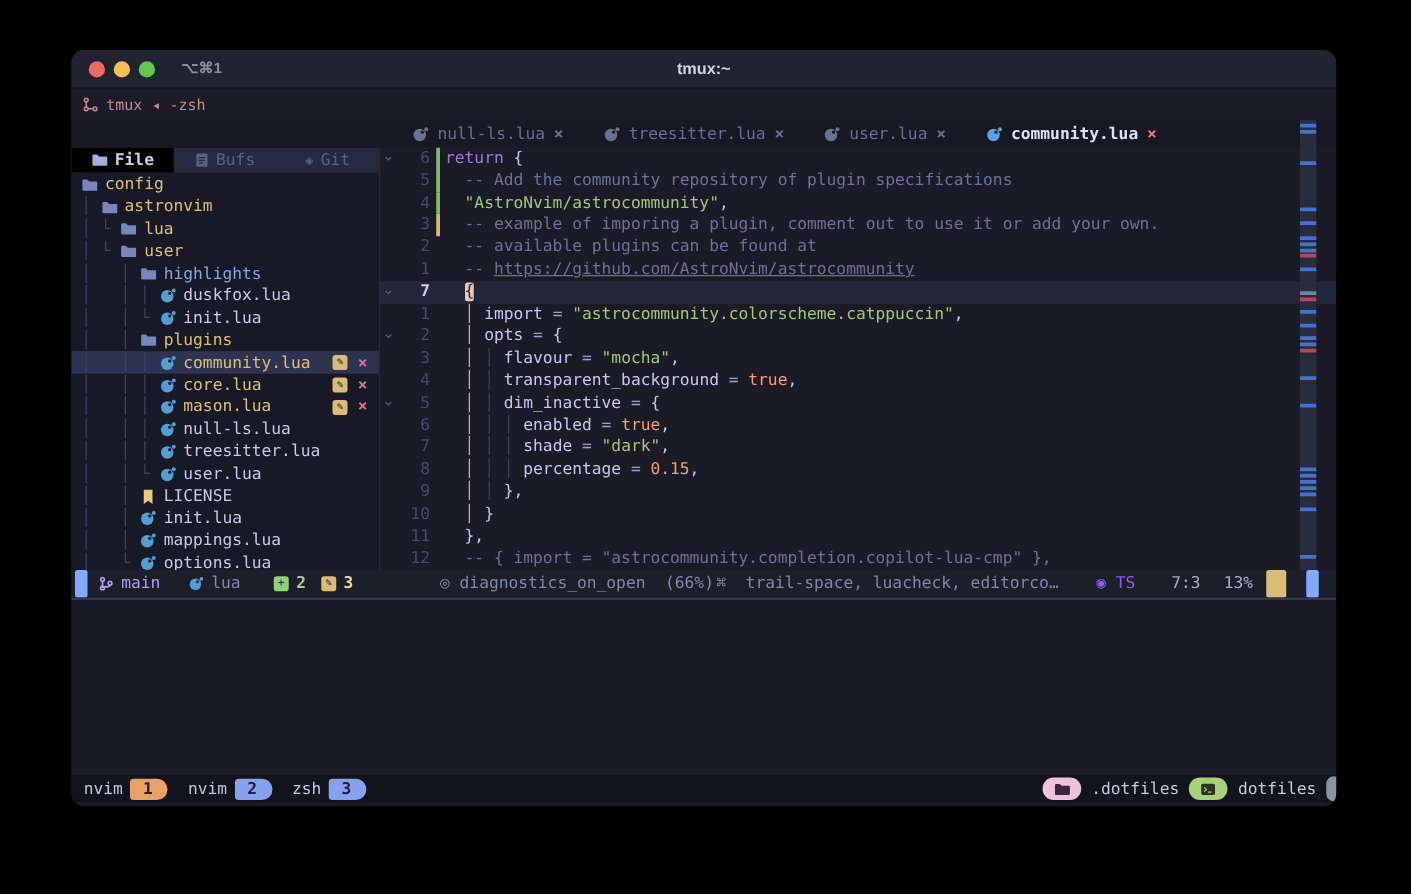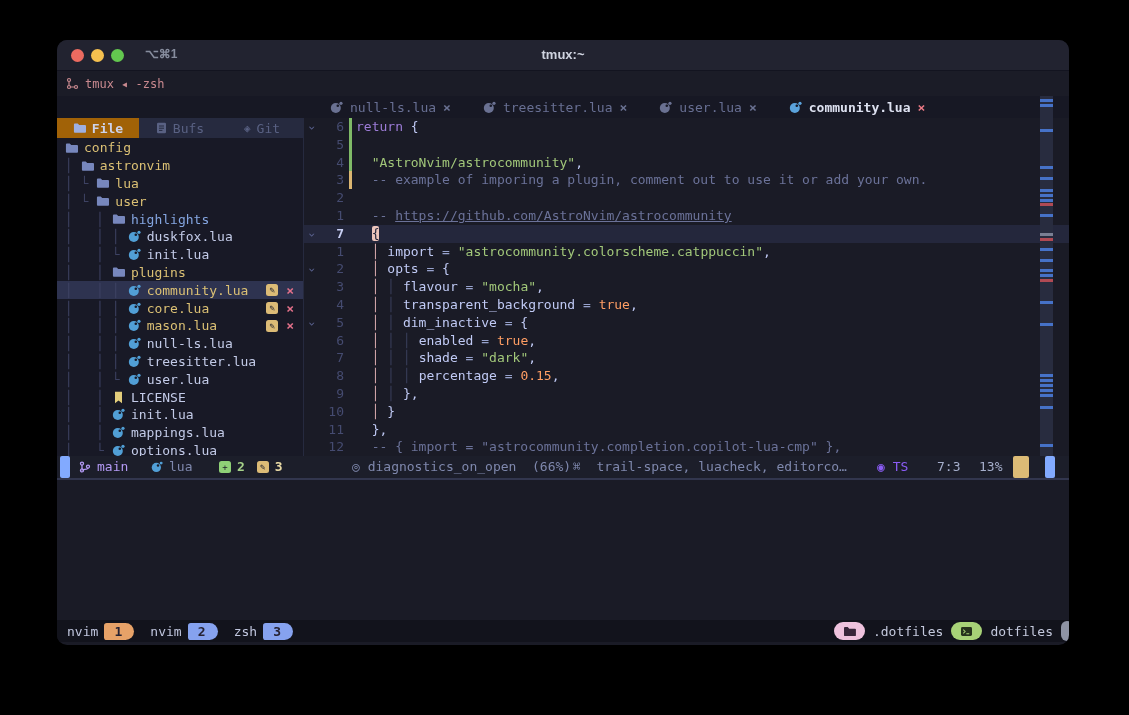--- a/index.html
+++ b/index.html
@@ -28,21 +28,21 @@
   .etab{display:flex;align-items:center;gap:7px;padding:0 15px;height:22px;color:#686f93;}
   .etab .licon{color:#6a7192;}
   .etab.active{color:#dde1f0;font-weight:bold;}
   .etab.active .licon{color:#5ba3dc;}
   .etab .x{color:#6a7192;font-weight:bold;}
   .etab.active .x{color:#e97884;}
   
   .neotree{position:absolute;left:0;top:22px;width:246px;bottom:22px;background:#181926;border-right:1px solid #262a3f;overflow:hidden;}
   .nt-tabs{display:flex;height:20px;background:#262a3f;}
   .nt-tab{flex:1;display:flex;align-items:center;justify-content:center;gap:6px;color:#596183;height:20px;}
-  .nt-tab.active{background:#a16207;color:#cdd3ea;font-weight:bold;}
+  .nt-tab.active{background:#000000;color:#cdd3ea;font-weight:bold;}
   .nt-items{padding-top:1px;}
   .nt-row{display:flex;align-items:center;height:17.8px;padding-left:8px;white-space:pre;}
   .nt-row.selected{background:#2e3350;}
   .nt-guides{color:#3d4263;}
   .nt-label.yellow{color:#dbc074;}
   .nt-label.blue{color:#84a5e0;}
   .nt-label.fg{color:#c3cbe8;}
   .nt-badges{margin-left:auto;margin-right:9px;display:flex;align-items:center;gap:8px;}
   .b-pencil{width:12px;height:12px;background:#dcbb76;border-radius:2.5px;color:#1d1e2b;font-size:9px;
             display:flex;align-items:center;justify-content:center;}
@@ -289,24 +289,24 @@
               <div class="nt-row"><span class="nt-guides">│   └ </span><span class="nt-ico"><svg width="13" height="13" viewBox="0 0 13 13" fill="#519fd6">
                     <circle cx="5.8" cy="7" r="5"></circle>
                     <circle cx="11" cy="2.3" r="1.6"></circle>
                     <circle cx="7.8" cy="4.7" r="1.3" fill="#181926"></circle>
                   </svg></span><span class="nt-label fg">options.lua</span></div>
             </div>
         </div>
 
         <div class="editor" id="editor">
             <div class="eline"><span class="gut-chev"><span class="r">›</span></span><span class="gut-num">6</span><span class="gut-sign sg-green"><i></i></span><span class="code"><span class="tk-k">return</span><span class="tk-f"> {</span></span></div>
-            <div class="eline"><span class="gut-chev"></span><span class="gut-num">5</span><span class="gut-sign sg-green"><i></i></span></div>
+            <div class="eline"><span class="gut-chev"></span><span class="gut-num">5</span><span class="gut-sign sg-green"><i></i></span><span class="code"><span class="tk-c">  -- Add the community repository of plugin specifications</span></span></div>
             <div class="eline"><span class="gut-chev"></span><span class="gut-num">4</span><span class="gut-sign sg-green"><i></i></span><span class="code"><span class="tk-s">  "AstroNvim/astrocommunity"</span><span class="tk-f">,</span></span></div>
             <div class="eline"><span class="gut-chev"></span><span class="gut-num">3</span><span class="gut-sign sg-yellow"><i></i></span><span class="code"><span class="tk-c">  -- example of imporing a plugin, comment out to use it or add your own.</span></span></div>
-            <div class="eline"><span class="gut-chev"></span><span class="gut-num">2</span><span class="gut-sign "><i></i></span></div>
+            <div class="eline"><span class="gut-chev"></span><span class="gut-num">2</span><span class="gut-sign "><i></i></span><span class="code"><span class="tk-c">  -- available plugins can be found at</span></span></div>
             <div class="eline"><span class="gut-chev"></span><span class="gut-num">1</span><span class="gut-sign "><i></i></span><span class="code"><span class="tk-c">  -- </span><span class="tk-u">https://github.com/AstroNvim/astrocommunity</span></span></div>
             <div class="eline cursorline"><span class="gut-chev"><span class="r">›</span></span><span class="gut-num cur">7</span><span class="gut-sign "><i></i></span><span class="code"><span class="tk-f">  </span><span class="tk-cur">{</span></span></div>
             <div class="eline"><span class="gut-chev"></span><span class="gut-num">1</span><span class="gut-sign "><i></i></span><span class="code"><span class="tk-f">  </span><span class="tk-gp">│</span><span class="tk-f"> </span><span class="tk-f">import </span><span class="tk-o">=</span><span class="tk-f"> </span><span class="tk-s">"astrocommunity.colorscheme.catppuccin"</span><span class="tk-f">,</span></span></div>
             <div class="eline"><span class="gut-chev"><span class="r">›</span></span><span class="gut-num">2</span><span class="gut-sign "><i></i></span><span class="code"><span class="tk-f">  </span><span class="tk-gp">│</span><span class="tk-f"> </span><span class="tk-f">opts </span><span class="tk-o">=</span><span class="tk-f"> {</span></span></div>
             <div class="eline"><span class="gut-chev"></span><span class="gut-num">3</span><span class="gut-sign "><i></i></span><span class="code"><span class="tk-f">  </span><span class="tk-gp">│</span><span class="tk-f"> </span><span class="tk-gg">│</span><span class="tk-f"> </span><span class="tk-f">flavour </span><span class="tk-o">=</span><span class="tk-f"> </span><span class="tk-s">"mocha"</span><span class="tk-f">,</span></span></div>
             <div class="eline"><span class="gut-chev"></span><span class="gut-num">4</span><span class="gut-sign "><i></i></span><span class="code"><span class="tk-f">  </span><span class="tk-gp">│</span><span class="tk-f"> </span><span class="tk-gg">│</span><span class="tk-f"> </span><span class="tk-f">transparent_background </span><span class="tk-o">=</span><span class="tk-f"> </span><span class="tk-n">true</span><span class="tk-f">,</span></span></div>
             <div class="eline"><span class="gut-chev"><span class="r">›</span></span><span class="gut-num">5</span><span class="gut-sign "><i></i></span><span class="code"><span class="tk-f">  </span><span class="tk-gp">│</span><span class="tk-f"> </span><span class="tk-gg">│</span><span class="tk-f"> </span><span class="tk-f">dim_inactive </span><span class="tk-o">=</span><span class="tk-f"> {</span></span></div>
             <div class="eline"><span class="gut-chev"></span><span class="gut-num">6</span><span class="gut-sign "><i></i></span><span class="code"><span class="tk-f">  </span><span class="tk-gp">│</span><span class="tk-f"> </span><span class="tk-gg">│</span><span class="tk-f"> </span><span class="tk-gg">│</span><span class="tk-f"> </span><span class="tk-f">enabled </span><span class="tk-o">=</span><span class="tk-f"> </span><span class="tk-n">true</span><span class="tk-f">,</span></span></div>
             <div class="eline"><span class="gut-chev"></span><span class="gut-num">7</span><span class="gut-sign "><i></i></span><span class="code"><span class="tk-f">  </span><span class="tk-gp">│</span><span class="tk-f"> </span><span class="tk-gg">│</span><span class="tk-f"> </span><span class="tk-gg">│</span><span class="tk-f"> </span><span class="tk-f">shade </span><span class="tk-o">=</span><span class="tk-f"> </span><span class="tk-s">"dark"</span><span class="tk-f">,</span></span></div>
             <div class="eline"><span class="gut-chev"></span><span class="gut-num">8</span><span class="gut-sign "><i></i></span><span class="code"><span class="tk-f">  </span><span class="tk-gp">│</span><span class="tk-f"> </span><span class="tk-gg">│</span><span class="tk-f"> </span><span class="tk-gg">│</span><span class="tk-f"> </span><span class="tk-f">percentage </span><span class="tk-o">=</span><span class="tk-f"> </span><span class="tk-n">0.15</span><span class="tk-f">,</span></span></div>

